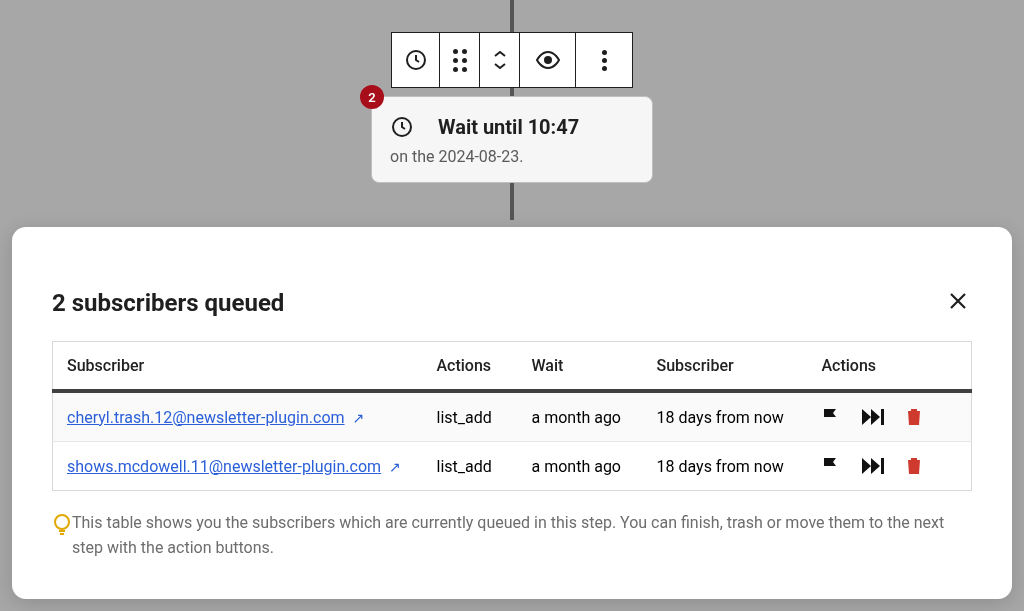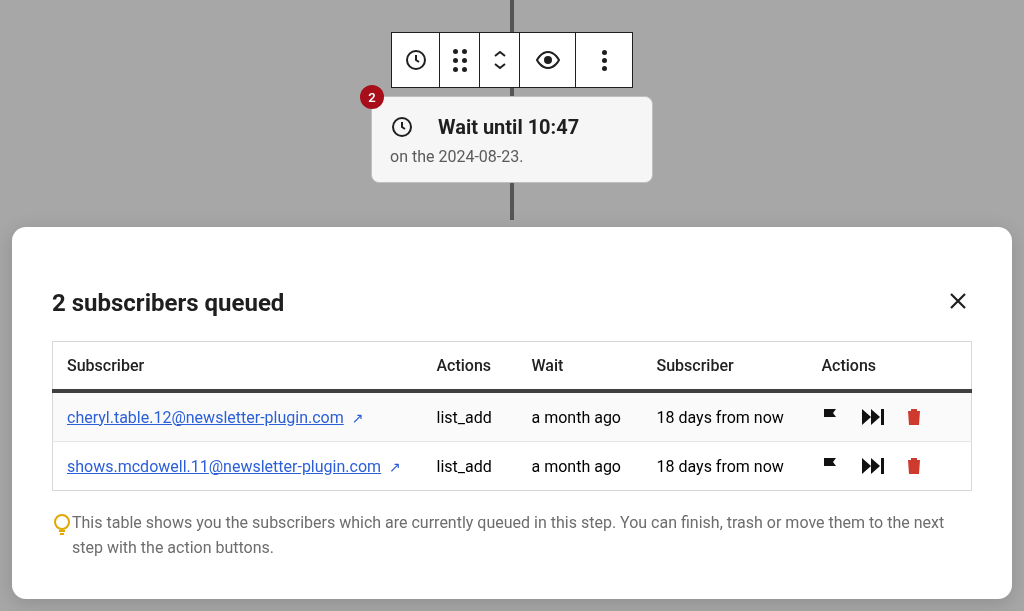--- a/index.html
+++ b/index.html
@@ -259,21 +259,21 @@
         <th class="col-sub">Subscriber</th>
         <th class="col-trig">Actions</th>
         <th class="col-added">Wait</th>
         <th class="col-cont">Subscriber</th>
         <th>Actions</th>
       </tr>
     </thead>
     <tbody>
       <tr>
         <td>
-          <a class="sub-link">cheryl.table.12@newsletter-plugin.com</a>
+          <a class="sub-link">cheryl.trash.12@newsletter-plugin.com</a>
           <span class="ext-arrow">↗</span>
         </td>
         <td>list_add</td>
         <td>a month ago</td>
         <td>18 days from now</td>
         <td>
           <div class="actions-cell">
             <span class="act-icon">
               <svg width="18" height="20" viewBox="0 0 18 20">
                   <path d="M2 0v20M2 2h12l-3 4 3 4H2" fill="#111"></path>

